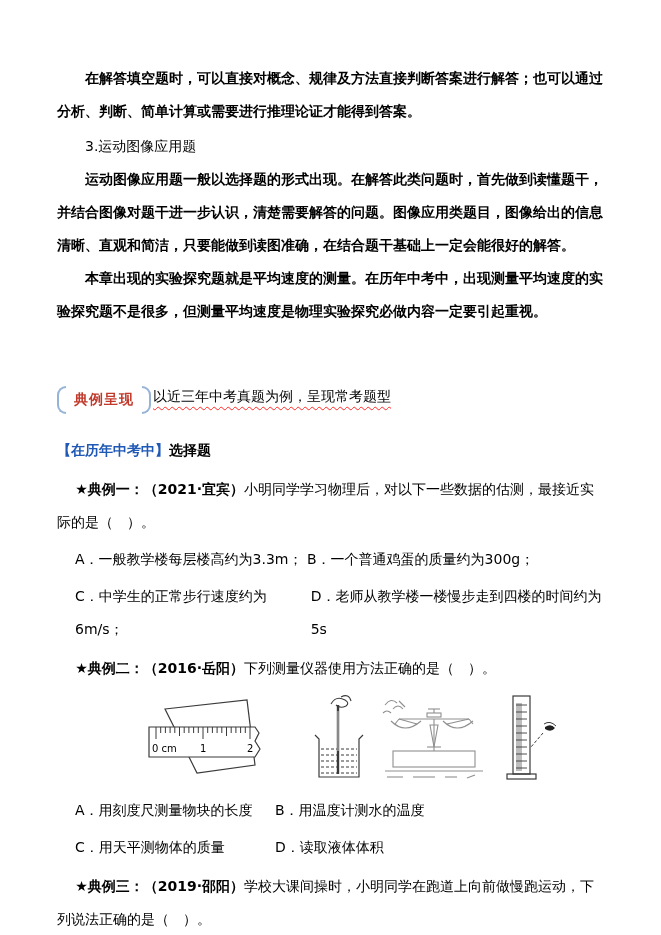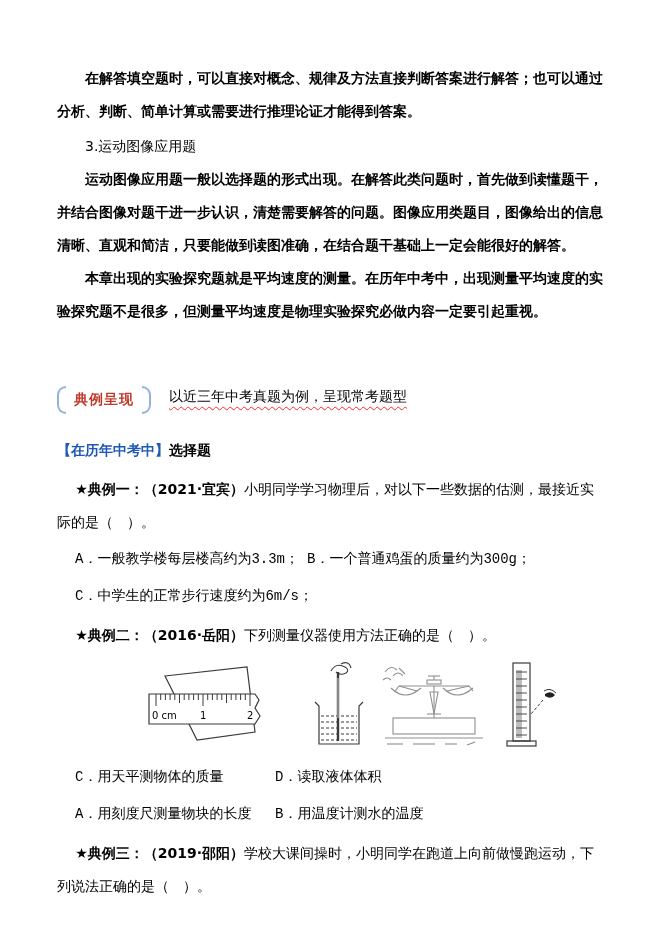--- a/index.html
+++ b/index.html
@@ -13,28 +13,28 @@
   .body-text{text-indent:2em;font-weight:bold;}
   .sec-heading{font-weight:normal;text-indent:2em;margin-top:2px;}
   
   .badge-row{display:flex;align-items:flex-start;margin-top:56px;height:40px;}
   .badge{display:inline-flex;align-items:center;height:32px;}
   .bracket{display:inline-block;width:9px;height:28px;border:2px solid #95b3d7;box-sizing:border-box;}
   .bracket.left{border-right:none;border-radius:10px 0 0 10px;}
   .bracket.right{border-left:none;border-radius:0 10px 10px 0;}
   .badge-text{color:#c0392b;font-weight:bold;padding:0 8px;letter-spacing:1px;}
   .caption{
-    margin-left:18px;line-height:20px;position:relative;top:2px;
+    margin-left:2px;line-height:20px;position:relative;top:2px;
     text-decoration:underline wavy #ff2a2a 1px;text-underline-offset:5px;
   }
   .type-heading{margin-top:10px;font-weight:bold;}
   .type-blue{color:#1f59b5;}
   .example-stem{margin-top:6px;text-indent:1.3em;}
   .example-stem b{font-weight:bold;}
-  .options-row{display:flex;line-height:33px;margin-top:4px;padding-left:18px;font-family:Liberation Mono, monospace;}
+  .options-row{display:flex;line-height:33px;margin-top:4px;padding-left:18px;}
   .opt-a1{width:232px;}
   .opt-c1{margin-right:6px;}
   .opt-200{width:200px;}
   .figure-row{margin:6px 0 0 86px;}
   svg text{font-family:"DejaVu Sans",sans-serif;}
 </style>
 </head>
 <body>
 
 <div class="page">
@@ -60,20 +60,21 @@
   <p class="type-heading"><span class="type-blue">【在历年中考中】</span><span>选择题</span></p>
 
   <p class="example-stem"><b>★典例一：</b><b>（2021·宜宾）</b><span>小明同学学习物理后，对以下一些数据的估测，最接近实际的是（　）。</span></p>
 
   <div class="options-row">
     <span class="opt-a1">A．一般教学楼每层楼高约为3.3m；</span>
     <span>B．一个普通鸡蛋的质量约为300g；</span>
   </div>
   <div class="options-row">
     <span class="opt-c1">C．中学生的正常步行速度约为6m/s；</span>
+    <span>D．老师从教学楼一楼慢步走到四楼的时间约为5s</span>
   </div>
 
   <p class="example-stem"><b>★典例二：</b><b>（2016·岳阳）</b><span>下列测量仪器使用方法正确的是（　）。</span></p>
 
   <div class="figure-row">
     <svg width="430" height="96" viewBox="0 0 430 96">
 
       <g stroke="#3a3a3a" fill="none" stroke-width="1.2">
         <polygon points="22,18 104,9 112,74 54,82" fill="#ffffff"></polygon>
         <path d="M6,36 L112,36 L116,42 L112,50 L117,58 L112,66 L6,66 Z" fill="#ffffff"></path>
@@ -162,23 +163,23 @@
         <g>
           <path d="M40,36 q6,-4 10,1 q-4,5 -10,1 Z" fill="#222" stroke="none"></path>
           <path d="M39,33 q6,-4 12,2" stroke-width="1"></path>
           <line x1="38" y1="42" x2="26" y2="56" stroke-dasharray="3,2" stroke-width="1"></line>
         </g>
       </g>
     </svg>
   </div>
 
   <div class="options-row">
+    <span class="opt-200">A．用刻度尺测量物块的长度</span>
+    <span>B．用温度计测水的温度</span>
+  </div>
+  <div class="options-row">
     <span class="opt-200">C．用天平测物体的质量</span>
     <span>D．读取液体体积</span>
-  </div>
-  <div class="options-row">
-    <span class="opt-200">A．用刻度尺测量物块的长度</span>
-    <span>B．用温度计测水的温度</span>
   </div>
 
   <p class="example-stem"><b>★典例三：</b><b>（2019·邵阳）</b><span>学校大课间操时，小明同学在跑道上向前做慢跑运动，下列说法正确的是（　）。</span></p>
 
 </div>
 
 </body></html>

